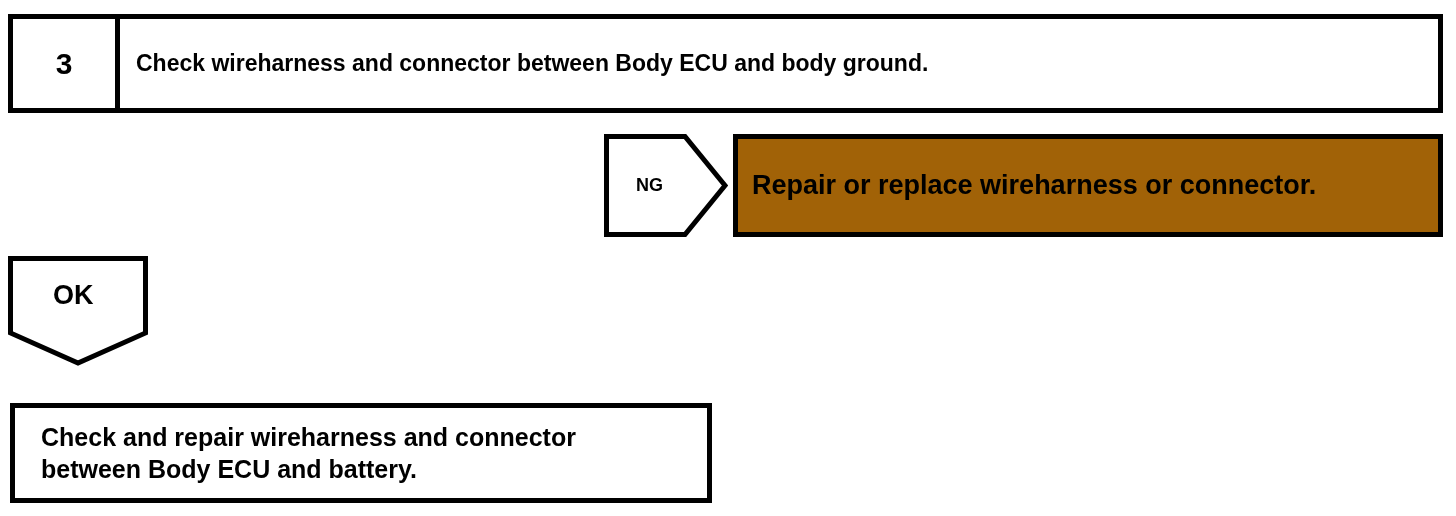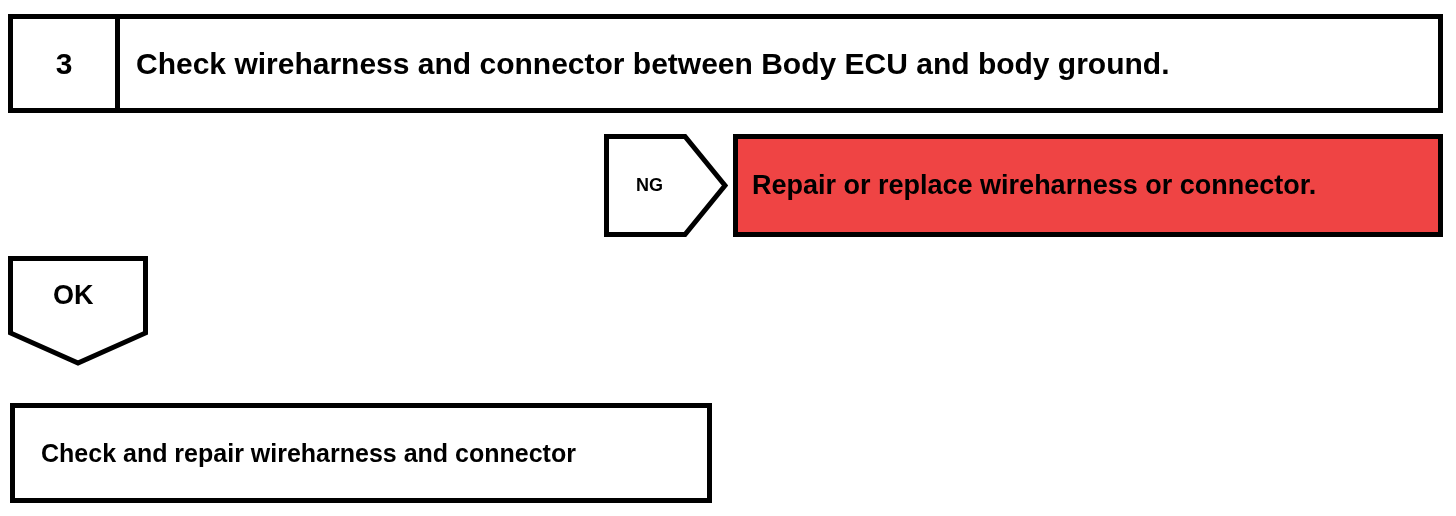--- a/index.html
+++ b/index.html
@@ -47,21 +47,21 @@
     letter-spacing: 0px;
   }
   .step-text-cell {
     flex: 1 1 auto;
     display: flex;
     align-items: center;
     padding-left: 16px;
     box-sizing: border-box;
   }
   .step-text-cell span {
-    font-size: 30px;
+    font-size: 23px;
     font-weight: bold;
     color: #000000;
     line-height: 1.05;
     white-space: nowrap;
   }
 
   
   .ng-tag {
     position: absolute;
     left: 604px;
@@ -87,21 +87,21 @@
   }
 
   .ng-box {
     position: absolute;
     left: 733px;
     top: 134px;
     width: 710px;
     height: 103px;
     border: 5px solid #000000;
     box-sizing: border-box;
-    background: #ef4444;
+    background: #a16207;
     display: flex;
     align-items: center;
     padding-left: 14px;
   }
   .ng-box span {
     font-size: 27px;
     font-weight: bold;
     color: #000000;
     white-space: nowrap;
   }
@@ -182,15 +182,16 @@
 
   <div class="ok-tag">
     <svg viewBox="0 0 140 110" xmlns="http://www.w3.org/2000/svg">
       <polygon points="2.5,2.5 137.5,2.5 137.5,77 70,107 2.5,77" fill="#ffffff" stroke="#000000" stroke-width="5" stroke-linejoin="miter"></polygon>
     </svg>
     <div class="tag-label">OK</div>
   </div>
 
   <div class="final-box">
     <span>Check and repair wireharness and connector</span>
+    <span>between Body ECU and battery.</span>
   </div>
 
 </div>
 
 </body></html>

